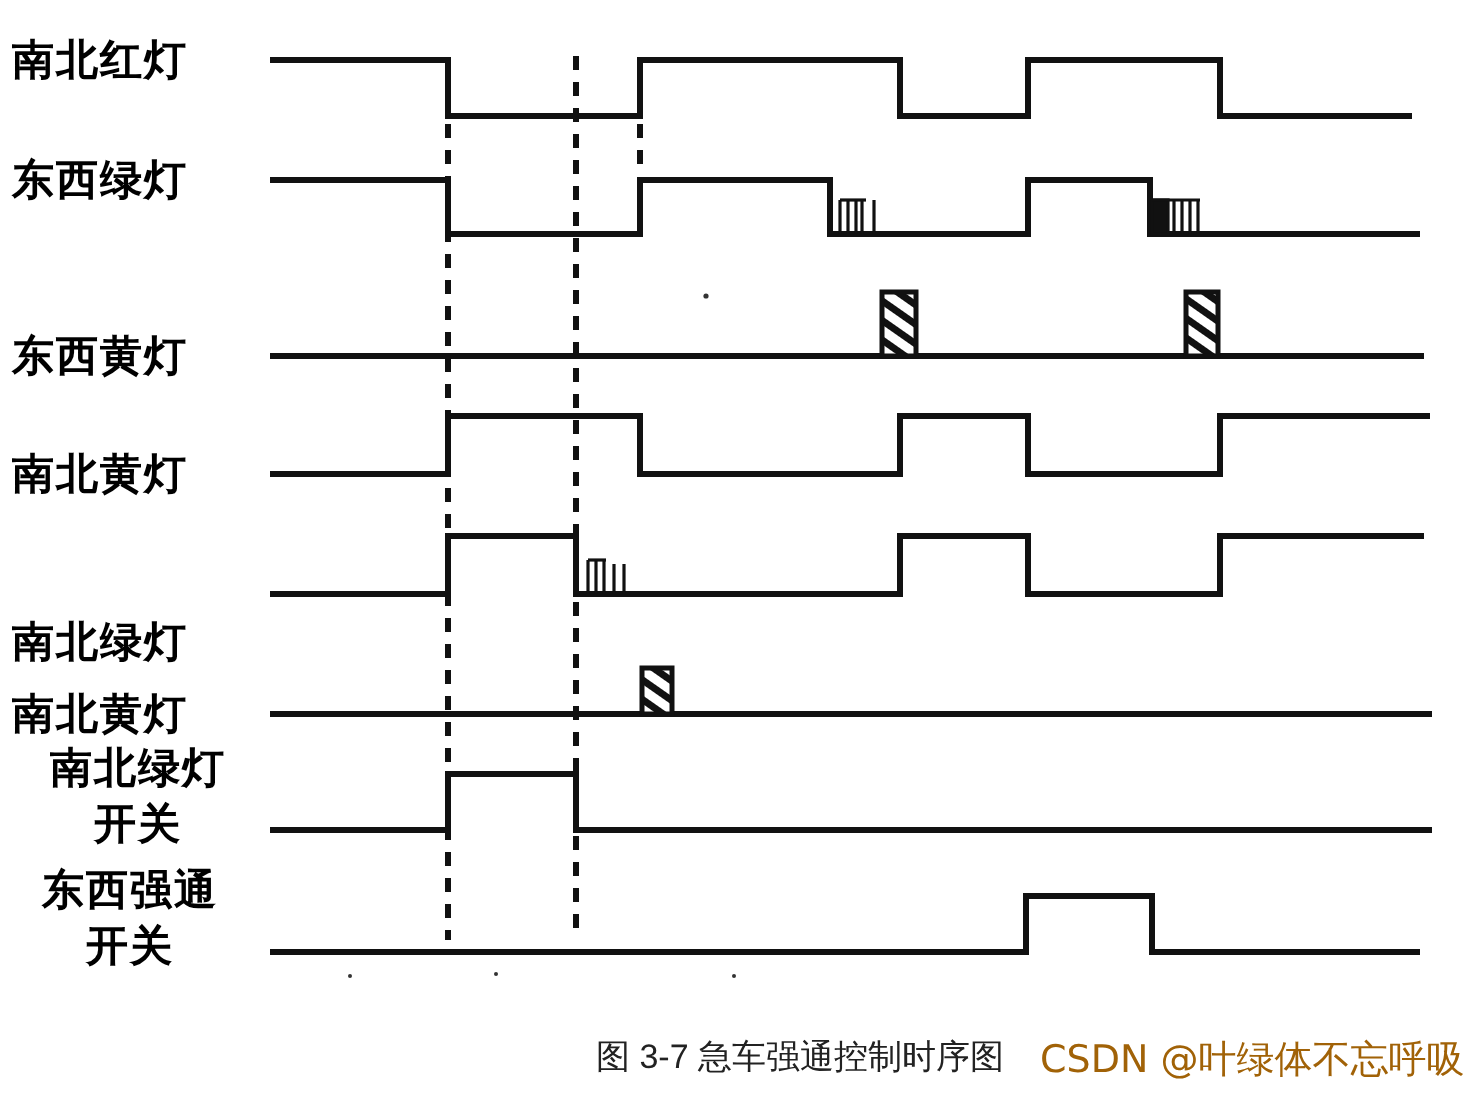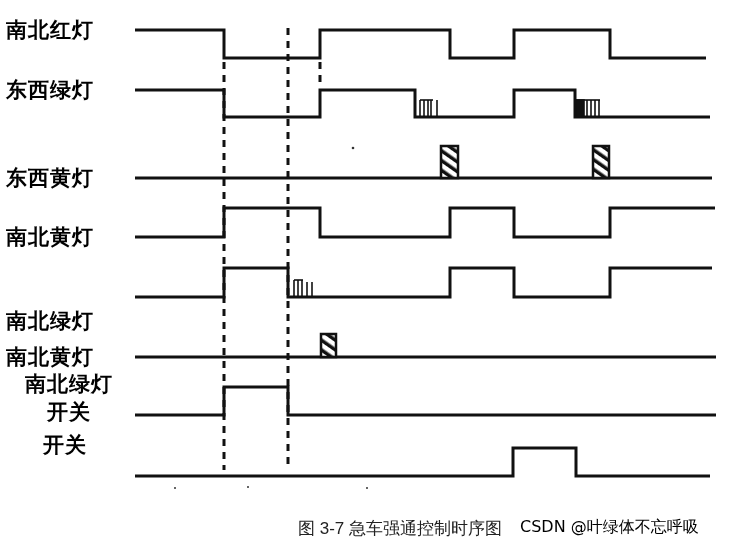--- a/index.html
+++ b/index.html
@@ -1,36 +1,37 @@
 <!DOCTYPE html>
 <html><head>
 <meta charset="utf-8">
 <style>
   html, body { margin:0; padding:0; background:#ffffff; }
   body { width:741px; height:548px; position:relative; overflow:hidden; font-family:"DejaVu Serif", serif; }
   .label { position:absolute; font-family:"DejaVu Sans", sans-serif; font-weight:bold; font-size:21px; color:#000000; letter-spacing:1px; white-space:nowrap; }
   .label.two { text-align:center; line-height:28px; }
   svg { position:absolute; left:0; top:0; }
   .caption { position:absolute; left:298px; top:517px; font-size:17px; color:#222; font-family:Liberation Sans, sans-serif; white-space:nowrap; }
-  .watermark { position:absolute; left:520px; top:517px; font-size:16px; color:#000000; font-family:"DejaVu Sans", sans-serif; white-space:nowrap; }
+  .watermark { position:absolute; left:520px; top:517px; font-size:19px; color:#a16207; font-family:"DejaVu Sans", sans-serif; white-space:nowrap; }
 </style>
 </head>
 <body>
 
 <div class="label" style="left:6px; top:16px;">南北红灯</div>
 <div class="label" style="left:6px; top:76px;">东西绿灯</div>
 <div class="label" style="left:6px; top:164px;">东西黄灯</div>
 <div class="label" style="left:6px; top:223px;">南北黄灯</div>
 <div class="label" style="left:6px; top:271px;margin-top:36px;">南北绿灯</div>
 <div class="label" style="left:6px; top:343px;">南北黄灯</div>
 <div class="label two" style="left:6px; top:370px; width:126px;">
   <div>南北绿灯</div>
   <div>开关</div>
 </div>
 <div class="label two" style="left:2px; top:431px; width:126px;">
+  <div>东西强通</div>
   <div>开关</div>
 </div>
 
 <svg width="741" height="548" viewBox="0 0 741 548">
   <defs>
     <pattern id="hatch" patternUnits="userSpaceOnUse" width="8" height="8" patternTransform="rotate(-55)">
       <rect width="8" height="8" fill="#fff"></rect>
       <rect width="3.5" height="8" fill="#111"></rect>
     </pattern>
   </defs>

